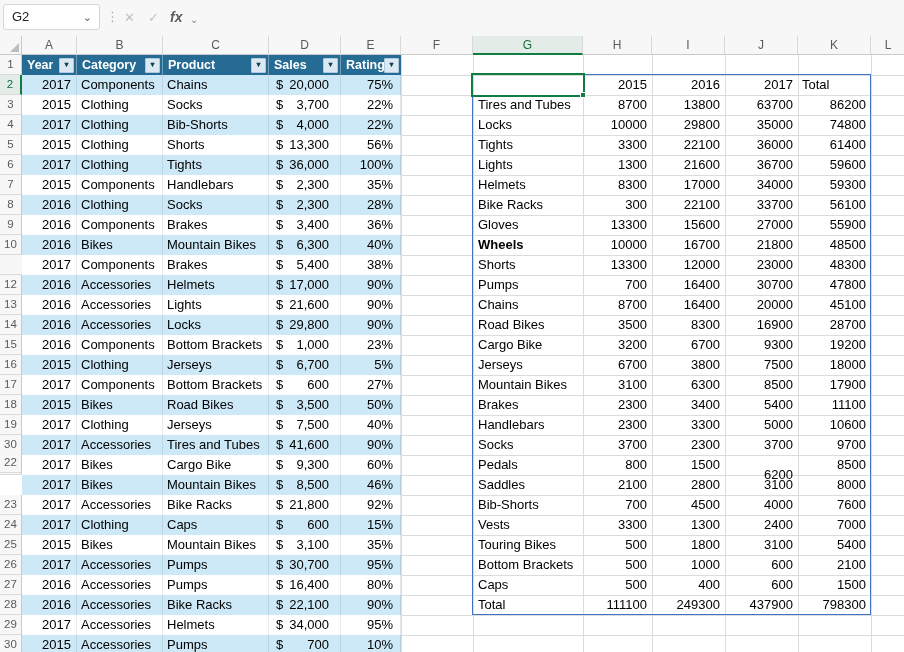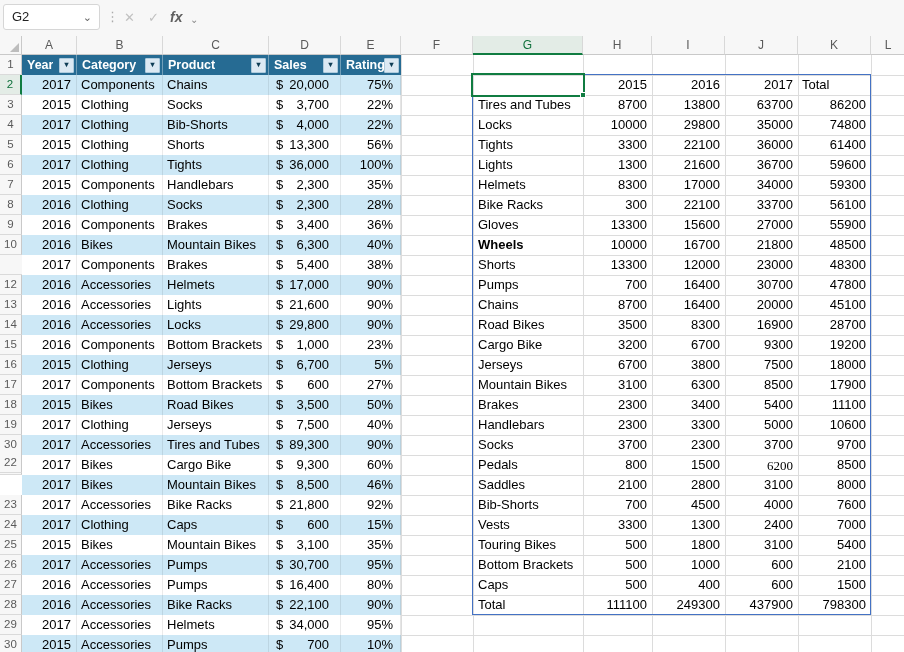--- a/index.html
+++ b/index.html
@@ -295,21 +295,21 @@
       <div class="abs cell sale sep" style="left: 269px; top: 379px; width: 72px; height: 20px; background: rgb(255, 255, 255);">
         <span>$</span>
         <span>7,500</span>
       </div>
       <div class="abs cell pct" style="left: 341px; top: 379px; width: 60px; height: 20px; background: rgb(255, 255, 255); border-right: 1px solid rgba(0, 0, 0, 0.1);">40%</div>
       <div class="abs cell ar sep" style="left: 22px; top: 399px; width: 55px; height: 20px; background: rgb(205, 232, 246);">2017</div>
       <div class="abs cell al sep" style="left: 77px; top: 399px; width: 86px; height: 20px; background: rgb(205, 232, 246);">Accessories</div>
       <div class="abs cell al sep" style="left: 163px; top: 399px; width: 106px; height: 20px; background: rgb(205, 232, 246);">Tires and Tubes</div>
       <div class="abs cell sale sep" style="left: 269px; top: 399px; width: 72px; height: 20px; background: rgb(205, 232, 246);">
         <span>$</span>
-        <span>89,300</span>
+        <span>41,600</span>
       </div>
       <div class="abs cell pct" style="left: 341px; top: 399px; width: 60px; height: 20px; background: rgb(205, 232, 246); border-right: 1px solid rgba(0, 0, 0, 0.1);">90%</div>
       <div class="abs cell ar sep" style="left: 22px; top: 419px; width: 55px; height: 20px; background: rgb(255, 255, 255);">2017</div>
       <div class="abs cell al sep" style="left: 77px; top: 419px; width: 86px; height: 20px; background: rgb(255, 255, 255);">Bikes</div>
       <div class="abs cell al sep" style="left: 163px; top: 419px; width: 106px; height: 20px; background: rgb(255, 255, 255);">Cargo Bike</div>
       <div class="abs cell sale sep" style="left: 269px; top: 419px; width: 72px; height: 20px; background: rgb(255, 255, 255);">
         <span>$</span>
         <span>9,300</span>
       </div>
       <div class="abs cell pct" style="left: 341px; top: 419px; width: 60px; height: 20px; background: rgb(255, 255, 255); border-right: 1px solid rgba(0, 0, 0, 0.1);">60%</div>
@@ -475,21 +475,21 @@
       <div class="abs cell ar" style="left: 725px; top: 379px; width: 73px; height: 20px;">5000</div>
       <div class="abs cell ar" style="left: 798px; top: 379px; width: 73px; height: 20px;">10600</div>
       <div class="abs cell al" style="left: 474px; top: 399px; width: 109px; height: 20px;">Socks</div>
       <div class="abs cell ar" style="left: 583px; top: 399px; width: 69px; height: 20px;">3700</div>
       <div class="abs cell ar" style="left: 652px; top: 399px; width: 73px; height: 20px;">2300</div>
       <div class="abs cell ar" style="left: 725px; top: 399px; width: 73px; height: 20px;">3700</div>
       <div class="abs cell ar" style="left: 798px; top: 399px; width: 73px; height: 20px;">9700</div>
       <div class="abs cell al" style="left: 474px; top: 419px; width: 109px; height: 20px;">Pedals</div>
       <div class="abs cell ar" style="left: 583px; top: 419px; width: 69px; height: 20px;">800</div>
       <div class="abs cell ar" style="left: 652px; top: 419px; width: 73px; height: 20px;">1500</div>
-      <div class="abs cell ar" style="left: 725px; top: 420px; width: 73px; height: 20px; font-family: Liberation Serif, serif;">6200</div>
+      <div class="abs cell ar" style="left: 725px; top: 429px; width: 73px; height: 20px;">6200</div>
       <div class="abs cell ar" style="left: 798px; top: 419px; width: 73px; height: 20px;">8500</div>
       <div class="abs cell al" style="left: 474px; top: 439px; width: 109px; height: 20px;">Saddles</div>
       <div class="abs cell ar" style="left: 583px; top: 439px; width: 69px; height: 20px;">2100</div>
       <div class="abs cell ar" style="left: 652px; top: 439px; width: 73px; height: 20px;">2800</div>
       <div class="abs cell ar" style="left: 725px; top: 439px; width: 73px; height: 20px;">3100</div>
       <div class="abs cell ar" style="left: 798px; top: 439px; width: 73px; height: 20px;">8000</div>
       <div class="abs cell al" style="left: 474px; top: 459px; width: 109px; height: 20px;">Bib-Shorts</div>
       <div class="abs cell ar" style="left: 583px; top: 459px; width: 69px; height: 20px;">700</div>
       <div class="abs cell ar" style="left: 652px; top: 459px; width: 73px; height: 20px;">4500</div>
       <div class="abs cell ar" style="left: 725px; top: 459px; width: 73px; height: 20px;">4000</div>

